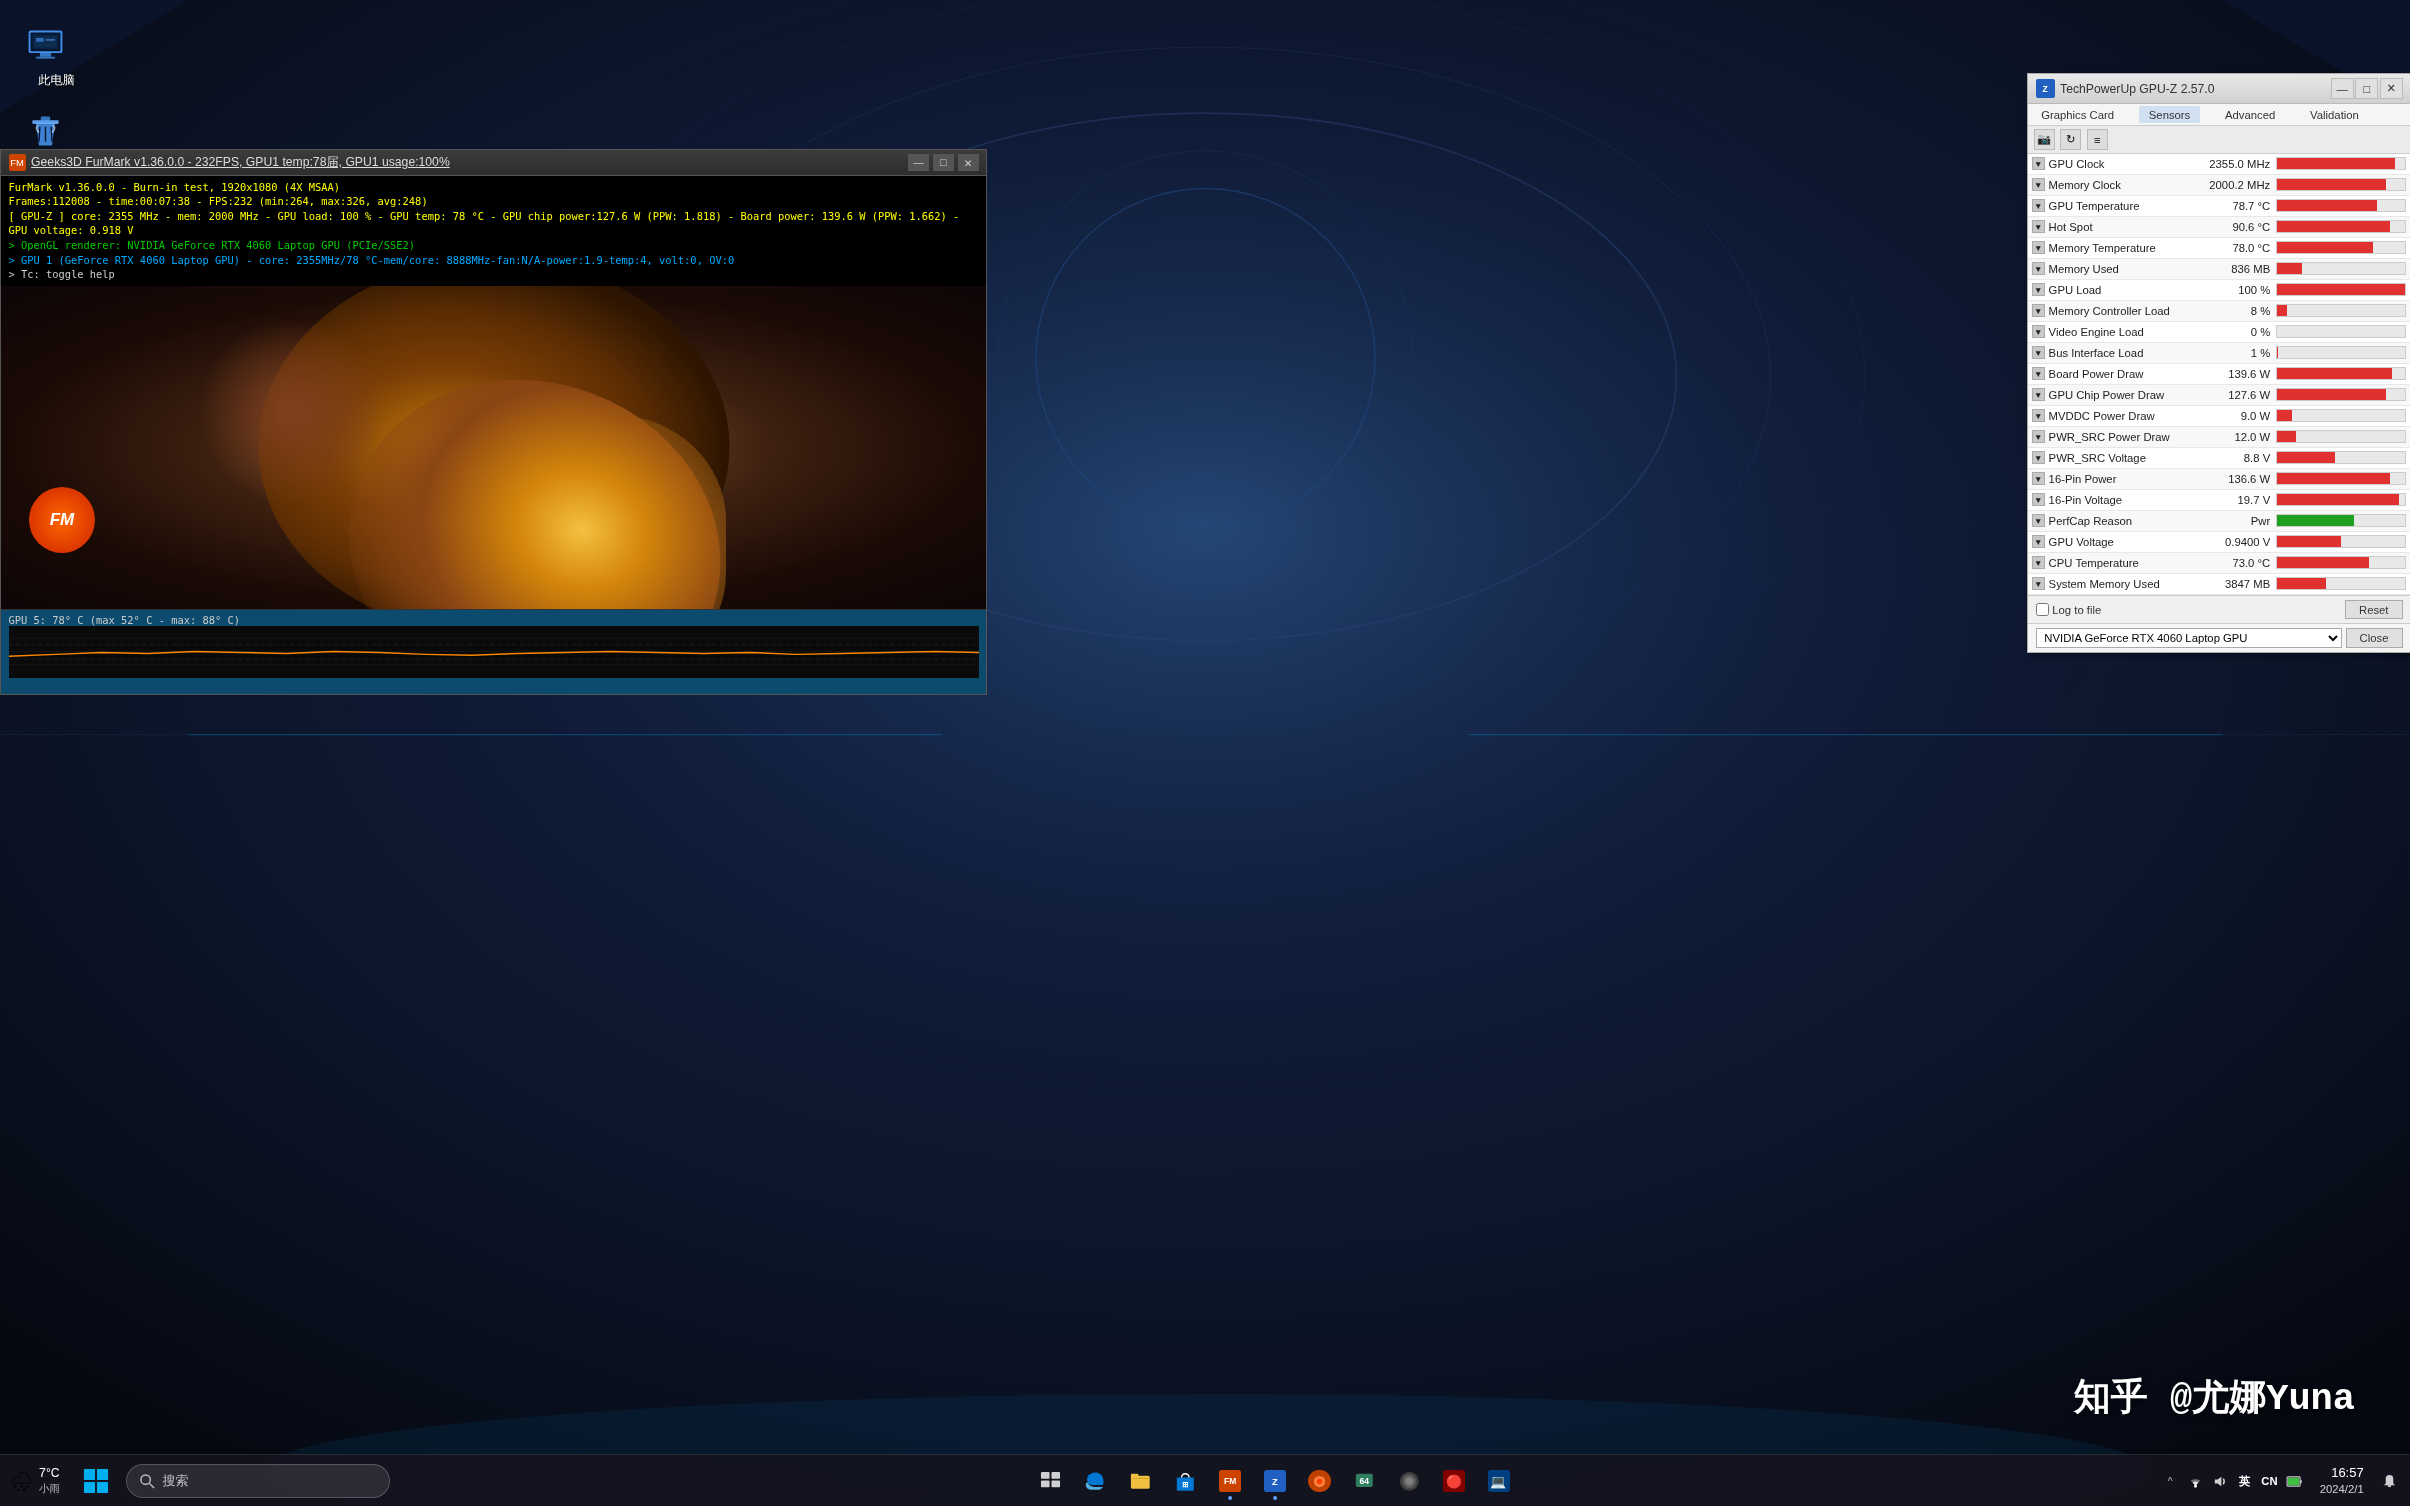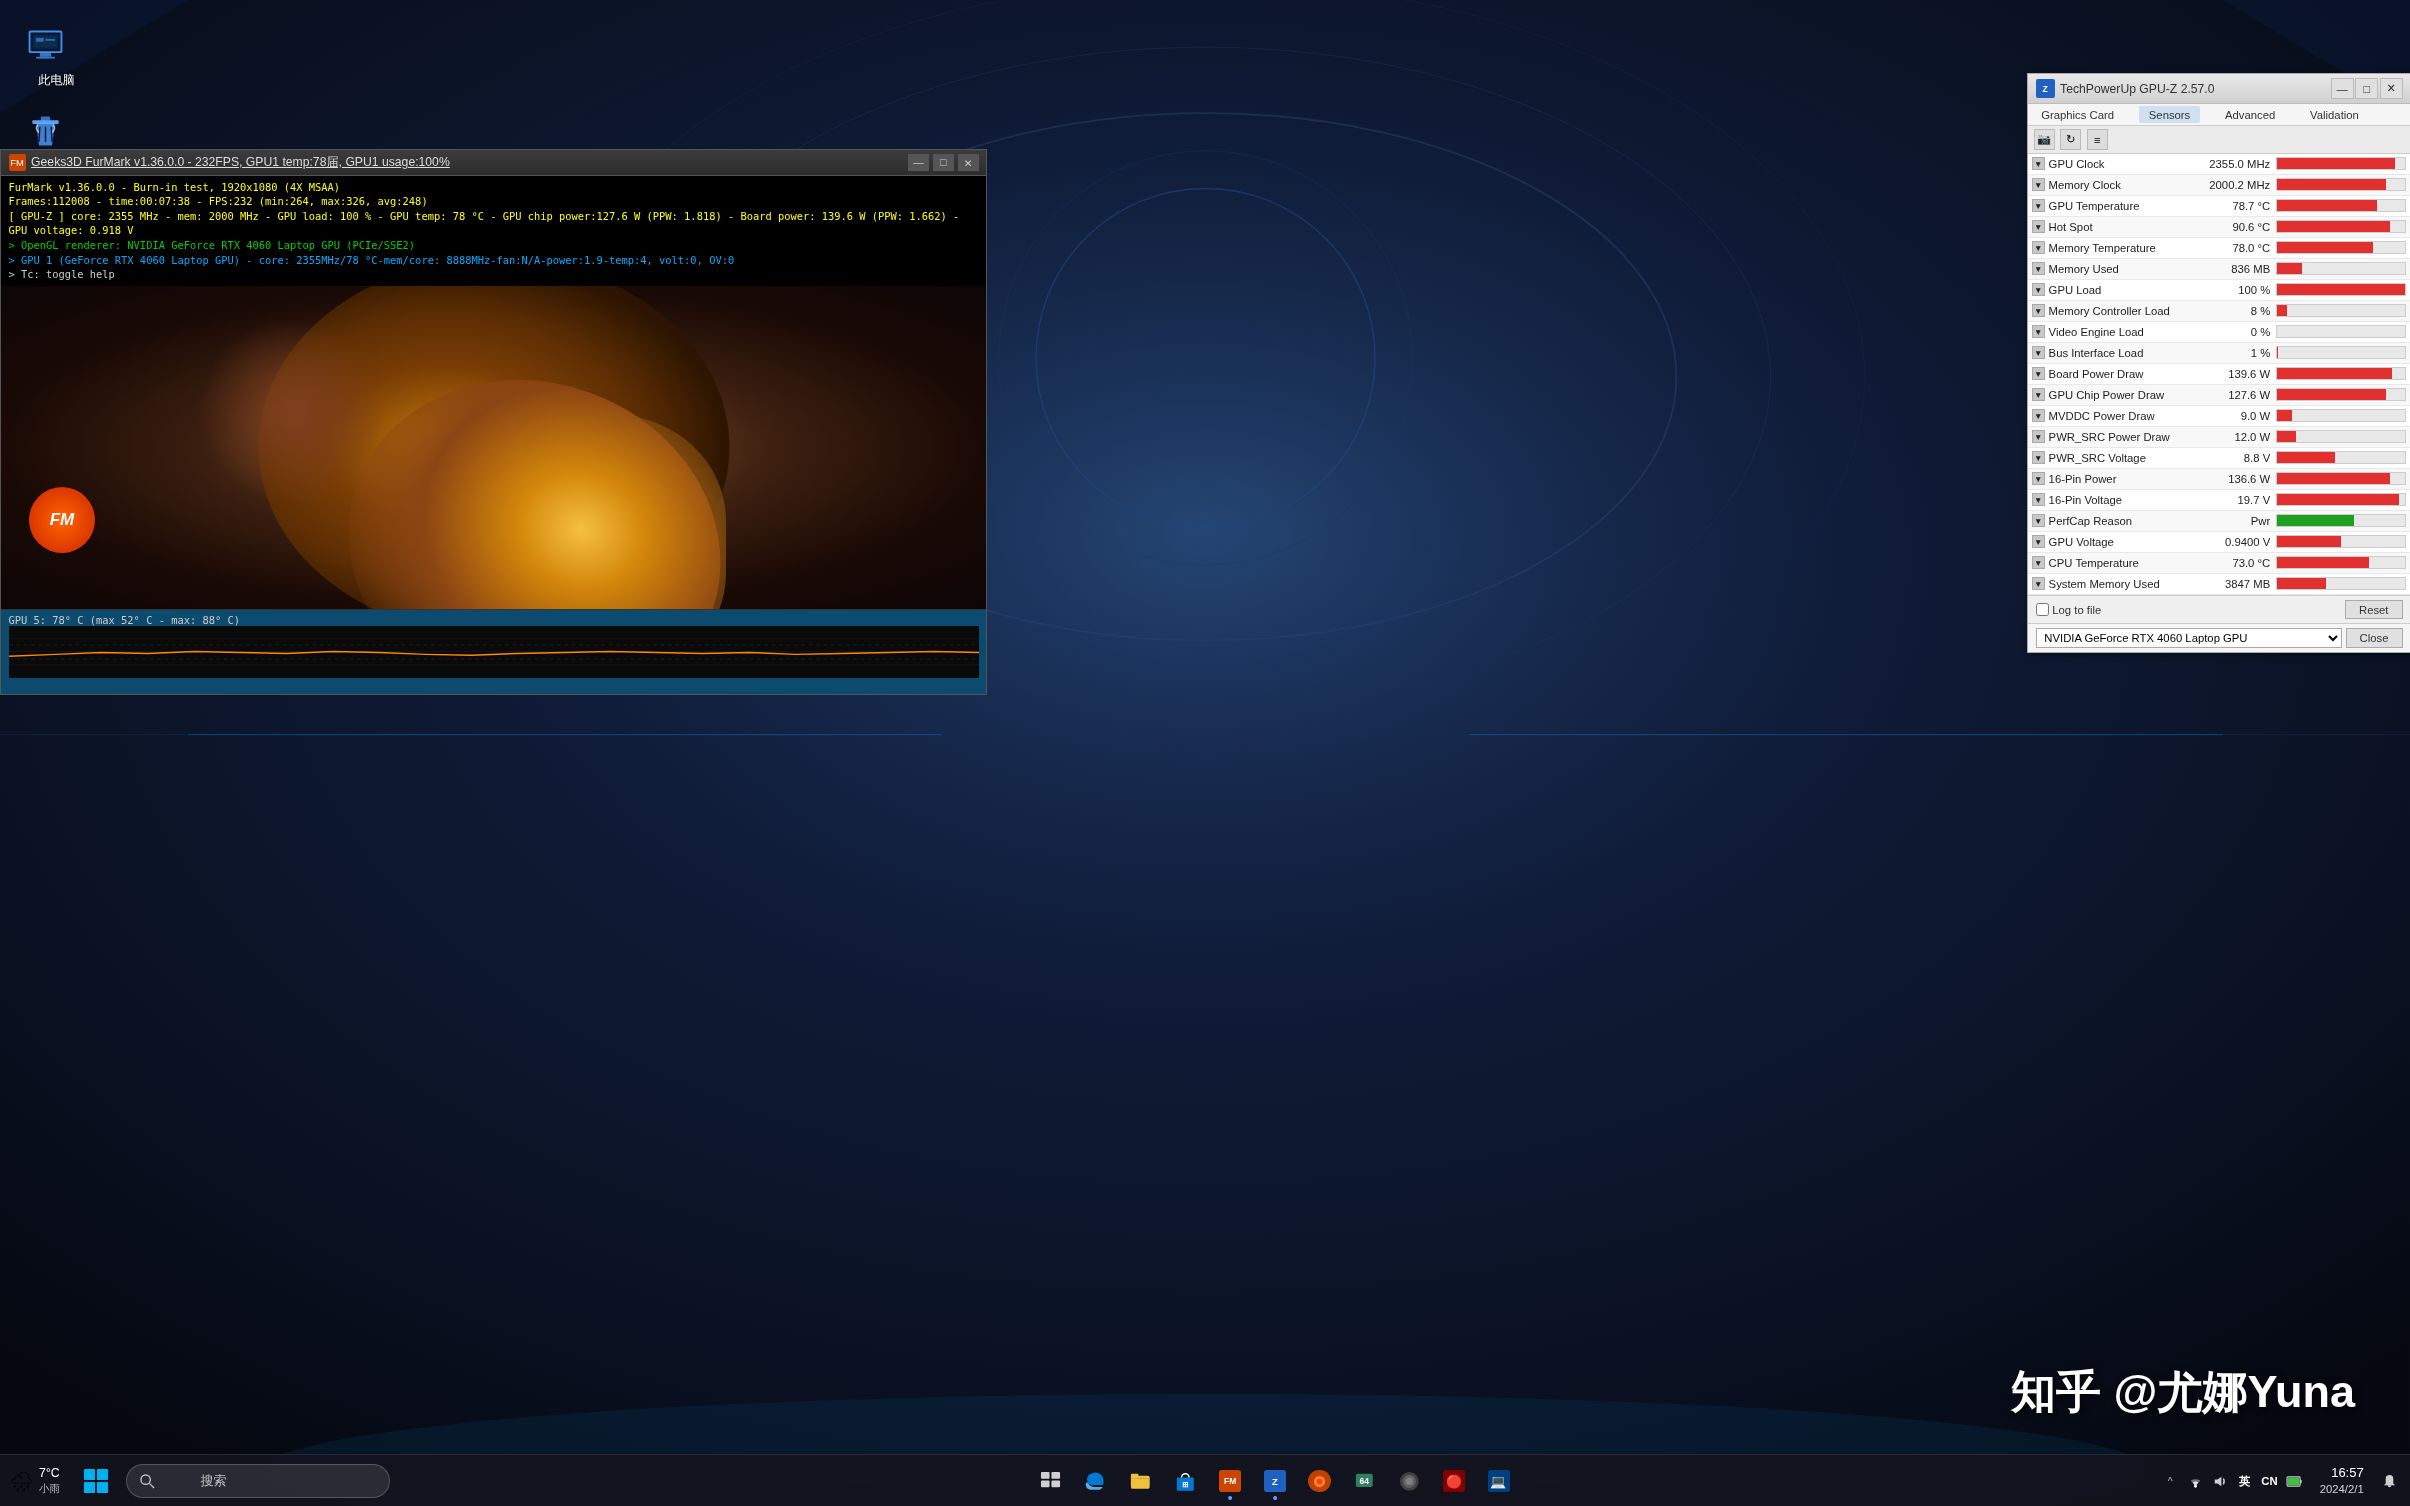--- a/index.html
+++ b/index.html
@@ -416,21 +416,20 @@
       padding: 0 13px;
       height: 34px;
       width: 264px;
       margin-left: 3.8px;
       gap: 7.5px;
       cursor: pointer;
     }
     .taskbar-search-text {
       color: rgba(255,255,255,0.7);
       font-size: 13px;
-      margin-left: 38px;
     }
 
     .taskbar-center {
       flex: 1;
       display: flex;
       align-items: center;
       justify-content: center;
       gap: 3.8px;
     }
     .taskbar-app {
@@ -517,24 +516,24 @@
       color: rgba(255,255,255,0.7);
       font-size: 10.4px;
     }
 
     
     .watermark {
       position: absolute;
       bottom: 85px;
       right: 56px;
       color: white;
-      font-size: 45px;
+      font-size: 37px;
       font-weight: bold;
       text-shadow: 1.9px 1.9px 7.5px rgba(0,0,0,0.8);
-      font-family: Liberation Sans, sans-serif;
+      font-family: Liberation Mono, monospace;
     }
 
     
     .bg-deco {
       position: absolute;
       top: 0;
       left: 0;
       width: 100%;
       height: 100%;
       pointer-events: none;

